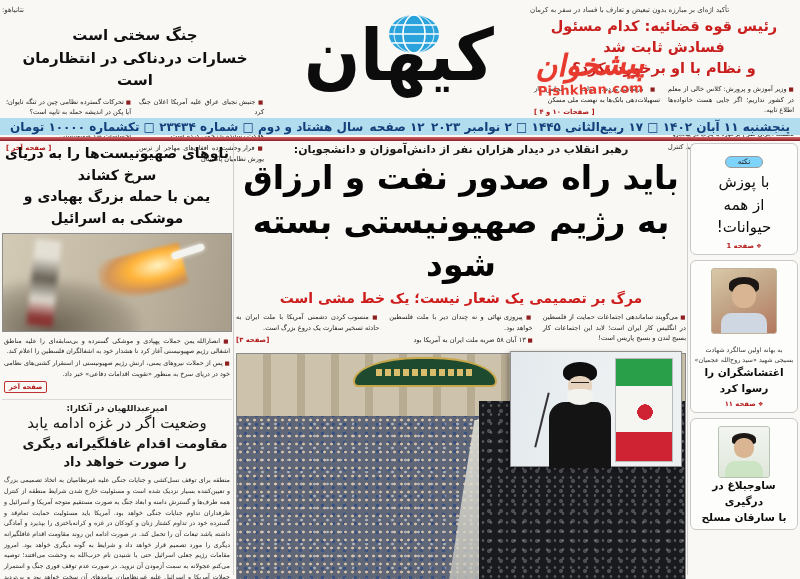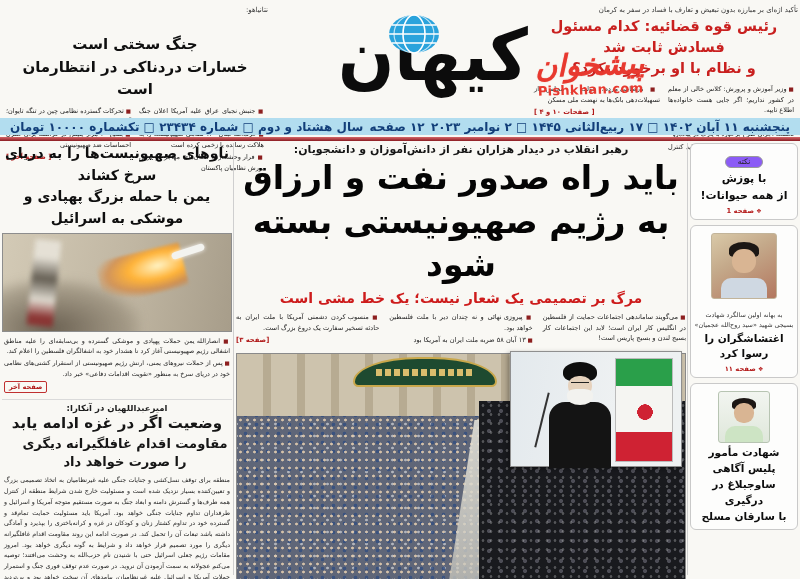--- a/index.html
+++ b/index.html
@@ -2,25 +2,25 @@
 <html lang="fa" dir="rtl"><head>
 <meta charset="utf-8">
 <style>
   * { margin:0; padding:0; box-sizing:border-box; }
   html,body { font-family:"DejaVu Sans", sans-serif; }
   .page { position:relative; width:800px; height:579px; background:#f9f8f4; overflow:hidden; color:#161616; direction:rtl; }
 
   
   .top-sec { position:absolute; top:2px; height:114px; }
   .sec-right { left:530px; width:268px; }
-  .sec-center { left:270px; width:258px; text-align:right; }
+  .sec-center { left:270px; width:258px; text-align:center; }
   .sec-left { left:2px; width:266px; }
-  .kicker-xs { font-size:7px; text-align:right; color:#333; padding-top:4px; }
+  .kicker-xs { font-size:7px; text-align:left; color:#333; padding-top:4px; }
   .head-red { color:#c9201f; font-weight:bold; font-size:14.5px; text-align:center; line-height:1.45; margin-top:2px; }
-  .head-black { color:#101010; font-weight:bold; font-size:15px; text-align:center; line-height:1.5; margin-top:19px; }
+  .head-black { color:#101010; font-weight:bold; font-size:15px; text-align:center; line-height:1.5; margin-top:10px; }
   .bullets2 { display:flex; gap:8px; margin-top:5px; padding:0 4px; }
   .bullets2 .col { flex:1; font-size:6.5px; line-height:1.65; text-align:justify; color:#222; }
   .b-item { display:block; margin-bottom:2px; }
   .b-item::before { content:"■ "; color:#8d1f1f; font-size:5.5px; }
   .pref-inline { display:block; text-align:left; color:#b01818; font-weight:bold; font-size:6.8px; }
 
   
   .logo-wrap { position:relative; height:112px; }
   .logo-text { font-size:66px; font-weight:bold; color:#0c0c0c; line-height:108px; letter-spacing:-3px; transform:scaleY(1.08); }
   .globe { position:absolute; top:12px; left:118px; }
@@ -38,21 +38,21 @@
   .yemen-head { font-size:14px; font-weight:bold; text-align:center; line-height:1.55; color:#0e0e0e; }
   .missile { position:relative; height:99px; margin-top:3px; border:1px solid #8d8d8d; background:linear-gradient(100deg,#d3cab6 0%,#c0b6a2 55%,#a79d8a 100%); overflow:hidden; }
   .smoke { position:absolute; left:-12px; bottom:-18px; width:150px; height:70px; background:radial-gradient(ellipse at 40% 70%, rgba(90,80,66,.85), rgba(120,110,92,.4) 60%, transparent 75%); filter:blur(4px); }
   .flame { position:absolute; left:96px; top:18px; width:86px; height:44px; background:radial-gradient(ellipse at 70% 40%, #fff3c4 0%, #ffb338 35%, rgba(222,120,30,.55) 60%, transparent 78%); filter:blur(1.5px); transform:rotate(-14deg); }
   .missile-body { position:absolute; left:168px; top:14px; width:34px; height:7px; background:#f3f3ef; border-radius:4px; transform:rotate(-18deg); box-shadow:0 0 4px rgba(255,255,255,.9); }
   .flagblur { position:absolute; left:28px; top:6px; width:26px; height:86px; background:linear-gradient(#e8e4da 20%,#5a544a 45%,#e8e4da 70%,#8c2f2f 90%); filter:blur(2.5px); transform:rotate(6deg); opacity:.9; }
   .cap { font-size:6.4px; line-height:1.6; text-align:justify; color:#222; margin-top:4px; padding:0 2px; }
   .chip-red { display:inline-block; border:1px solid #c03030; color:#b01818; font-weight:bold; font-size:6.6px; padding:0 4px; border-radius:2px; }
   .gaza { margin-top:6px; border-top:1px solid #dadada; padding-top:3px; }
   .gaza-kicker { font-size:8.5px; font-weight:bold; text-align:center; color:#1d1d1d; }
-  .gaza-h1 { font-size:15px; font-weight:bold; text-align:center; line-height:1.45; }
+  .gaza-h1 { font-size:15px; font-weight:normal; text-align:center; line-height:1.45; }
   .gaza-h2 { font-size:13px; font-weight:bold; text-align:center; line-height:1.4;margin-left:16px; }
   .gaza-body { font-size:6.3px; line-height:1.7; text-align:justify; color:#242424; margin-top:4px; padding:0 2px; }
 
   
   .colC { position:absolute; left:236px; top:143px; width:450px; }
   .lead-kicker { font-size:11px; font-weight:bold; text-align:center; color:#161616; }
   .lead-h { font-size:33px; font-weight:bold; text-align:center; line-height:1.32; color:#050505; letter-spacing:-1px; }
   .lead-sub { font-size:14px; font-weight:bold; text-align:center; color:#cd1c1c; margin-top:3px; }
   .lead-bullets { display:flex; gap:10px; margin-top:6px; }
   .lead-bullets .col { flex:1; font-size:6.6px; line-height:1.65; text-align:justify; color:#222; }
@@ -82,22 +82,22 @@
   .kh-turban { position:absolute; left:52px; top:10px; width:34px; height:20px; background:#0e0e0e; border-radius:50% 50% 40% 40%; }
   .kh-face { position:absolute; left:57px; top:24px; width:24px; height:20px; background:#e6d2bd; border-radius:45%; }
   .kh-glasses { position:absolute; left:60px; top:30px; width:18px; height:4px; border-top:1.5px solid #222; }
   .kh-beard { position:absolute; left:56px; top:37px; width:26px; height:16px; background:#f2f2ef; border-radius:40% 40% 60% 60%; }
   .kh-body { position:absolute; left:38px; top:50px; width:62px; height:66px; background:#141414; border-radius:16px 16px 0 0; }
   .kh-mic { position:absolute; left:30px; top:40px; width:2px; height:56px; background:#333; transform:rotate(14deg); }
 
   
   .colR { position:absolute; left:690px; top:143px; width:108px; }
   .sbox { position:relative; border:1px solid #c9c9c9; border-radius:6px; background:#fdfdfc; margin-bottom:5px; text-align:center; padding:5px 3px 4px; }
-  .pill { display:inline-block; border:1px solid #9a9a9a; border-radius:9px; padding:0px 12px 1px; font-size:7.5px; color:#222; background:#8b5cf6; }
-  .s-head-lg { font-size:11px; font-weight:bold; line-height:1.5; color:#0c0c0c; margin-top:3px; }
+  .pill { display:inline-block; border:1px solid #9a9a9a; border-radius:9px; padding:0px 12px 1px; font-size:7.5px; color:#222; background:#7dd3fc; }
+  .s-head-lg { font-size:15px; font-weight:normal; line-height:1.5; color:#0c0c0c; margin-top:3px; }
   .s-head { font-size:10.6px; font-weight:bold; line-height:1.5; color:#0c0c0c; margin-top:2px; }
   .s-kick { font-size:6.4px; color:#333; line-height:1.6; margin-top:11px; }
   .s-ref { font-size:6.8px; color:#b51d1d; font-weight:bold; margin-top:3px; }
   .s-ref::before { content:"❖ "; font-size:6px; }
   .thumb { width:66px; height:66px; margin:2px auto 0; border:1px solid #c2b49a; border-radius:3px; position:relative; overflow:hidden; }
   .thumb-martyr { background:linear-gradient(150deg,#d9c9a8 0%,#c4a98a 40%,#b3775f 100%); }
   .thumb-police { width:52px; height:52px; background:linear-gradient(#f2f5f0,#dfe7db); border:1px solid #b7c4b2; }
   .t-hair { position:absolute; left:50%; transform:translateX(-50%); top:8px; width:30px; height:16px; background:#1c1714; border-radius:50% 50% 30% 30%; }
   .t-face { position:absolute; left:50%; transform:translateX(-50%); top:15px; width:24px; height:24px; background:#d9b593; border-radius:46%; }
   .t-shirt { position:absolute; left:50%; transform:translateX(-50%); bottom:-2px; width:46px; height:22px; border-radius:10px 10px 0 0; }
@@ -279,20 +279,19 @@
       <div class="s-head" style="margin-top:0">اغتشاشگران را رسوا کرد</div>
       <div class="s-ref">صفحه ۱۱</div>
     </div>
 
     <div class="sbox">
       <div class="thumb thumb-police">
         <div class="t-hair" style="width:24px;height:12px;top:6px"></div>
         <div class="t-face" style="width:20px;height:20px;top:11px"></div>
         <div class="t-shirt shirt-green" style="width:38px;height:18px"></div>
       </div>
-      <div class="s-head">شهادت مأمور پلیس آگاهی</div>
       <div class="s-head" style="margin-top:0">ساوجبلاغ در درگیری</div>
       <div class="s-head" style="margin-top:0">با سارقان مسلح</div>
 
     </div>
 
   </div>
 </div>
 
 </body></html>

